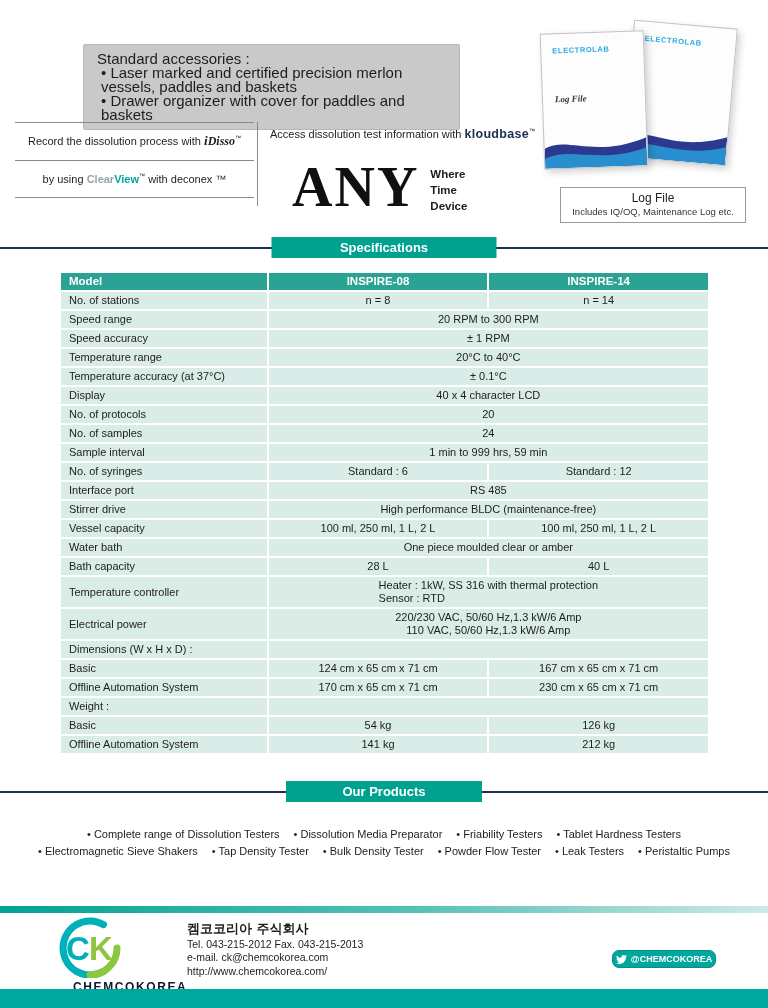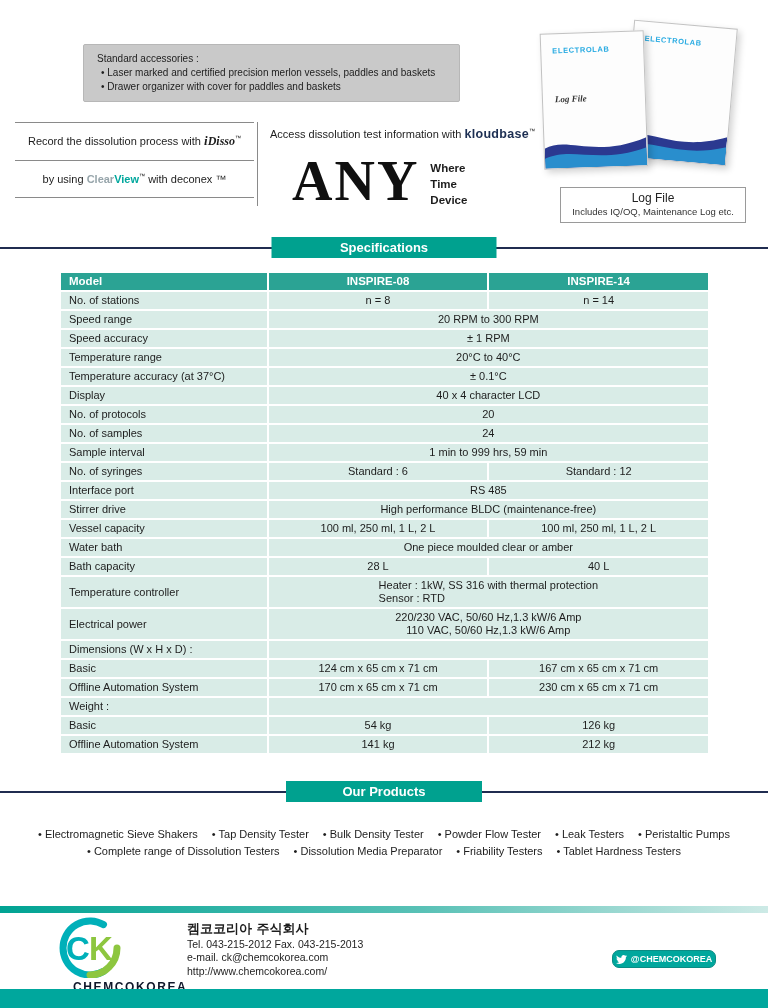--- a/index.html
+++ b/index.html
@@ -1,21 +1,21 @@
 <!DOCTYPE html>
 <html><head>
 <meta charset="utf-8">
 <style>
   * { margin:0; padding:0; box-sizing:border-box; }
   html,body { background:#ffffff; }
   body { font-family:"Liberation Sans", sans-serif; color:#222; }
   .page { position:relative; width:768px; height:1008px; margin:0 auto; background:#fff; overflow:hidden; }
 
   
-  .acc-box { position:absolute; left:83px; top:44px; width:377px; background:#c9c9c9; border:1px solid #b7b7b7; padding:6px 10px 7px 13px; font-size:10px; color:#1d1d1d; border-radius:2px; }
+  .acc-box { position:absolute; left:83px; top:44px; width:377px; background:#c9c9c9; border:1px solid #b7b7b7; padding:6px 10px 7px 13px; font-size:15px; color:#1d1d1d; border-radius:2px; }
   .acc-title { line-height:15px; }
   .acc-list { list-style:none; }
   .acc-list li { line-height:14px; padding-left:4px; }
 
   
   .books { position:absolute; left:540px; top:24px; width:198px; height:152px; }
   .book { position:absolute; background:#fdfdfd; border:1px solid #c2c2c2; box-shadow:3px 3px 7px rgba(0,0,0,0.18); overflow:hidden; }
   .book-back  { left:88px; top:0;   width:104px; height:138px; transform:rotate(5deg); z-index:1; }
   .book-front { left:2px;  top:8px; width:104px; height:136px; transform:rotate(-2deg); z-index:2; }
   .book-brand { position:absolute; top:12px; left:11px; font-size:7.5px; font-weight:bold; color:#29abe2; letter-spacing:0.6px; }
@@ -33,21 +33,21 @@
   .f-sec2 { padding:8px 0 10px; line-height:15px; }
   .idisso i { font-family:"Liberation Serif", serif; font-weight:bold; font-size:13px; }
   .idisso b { font-family:"Liberation Serif", serif; font-size:12px;font-style:italic; }
   .tm { font-size:0.55em; vertical-align:super; }
   .cv-clear { color:#97a5ab; font-weight:bold; }
   .cv-view  { color:#00a79d; font-weight:bold; }
   .vdiv { position:absolute; left:257px; top:122px; height:84px; border-left:1px solid #8a8a8a; }
   .feature-center { position:absolute; left:270px; top:127px; width:268px; }
   .access-line { font-size:11px; color:#1d1d1d; }
   .kloudbase { font-weight:bold; color:#1c2e52; font-size:12.5px; letter-spacing:0.3px; }
-  .any-row { display:flex; align-items:flex-start; margin-top:14px; padding-left:22px; }
+  .any-row { display:flex; align-items:flex-start; margin-top:20px; padding-left:22px; }
   .any { font-family:"Liberation Serif", serif; font-weight:bold; font-size:56px; line-height:52px; letter-spacing:2px; color:#101010; }
   .any-words { margin-left:11px; margin-top:5px; }
   .any-word { font-size:11.5px; font-weight:bold; line-height:16px; color:#1d1d1d; }
 
   
   .section-bar { position:absolute; left:0; width:768px; height:21px;padding-left:31px; }
   .bar-line { position:absolute; top:10px; left:0; right:0; border-top:2px solid #202c50; }
   .bar-pill { position:absolute; top:0; left:50%; transform:translateX(-50%); background:#00a18f; color:#fff; font-size:13px; font-weight:bold; line-height:21px; text-align:center; }
   #spec-bar { top:237px; } #spec-bar .bar-pill { width:225px; }
   #prod-bar { top:781px; } #prod-bar .bar-pill { width:196px; }
@@ -261,22 +261,22 @@
         </tr>
       </tbody>
   </table>
 
   <div class="section-bar" id="prod-bar">
     <div class="bar-line"></div>
     <div class="bar-pill">Our Products</div>
   </div>
 
   <div class="products">
+    <div class="prod-line" id="prod-line1"><span class="prod-item">• Complete range of Dissolution Testers</span><span class="prod-item">• Dissolution Media Preparator</span><span class="prod-item">• Friability Testers</span><span class="prod-item">• Tablet Hardness Testers</span></div>
     <div class="prod-line" id="prod-line2"><span class="prod-item">• Electromagnetic Sieve Shakers</span><span class="prod-item">• Tap Density Tester</span><span class="prod-item">• Bulk Density Tester</span><span class="prod-item">• Powder Flow Tester</span><span class="prod-item">• Leak Testers</span><span class="prod-item">• Peristaltic Pumps</span></div>
-    <div class="prod-line" id="prod-line1"><span class="prod-item">• Complete range of Dissolution Testers</span><span class="prod-item">• Dissolution Media Preparator</span><span class="prod-item">• Friability Testers</span><span class="prod-item">• Tablet Hardness Testers</span></div>
   </div>
 
   <div class="footer-grad"></div>
   <div class="footer">
     <div class="ck-logo">
       <svg width="104" height="62" viewBox="0 0 104 62">
         <g fill="none" stroke-linecap="round">
           <path d="M65.5 8.6 A27 27 0 1 0 65.5 55.4" stroke="#00b0b9" stroke-width="7"></path>
           <path d="M52 59 A27 27 0 0 0 79 32" stroke="#8dc63f" stroke-width="7"></path>
         </g>

